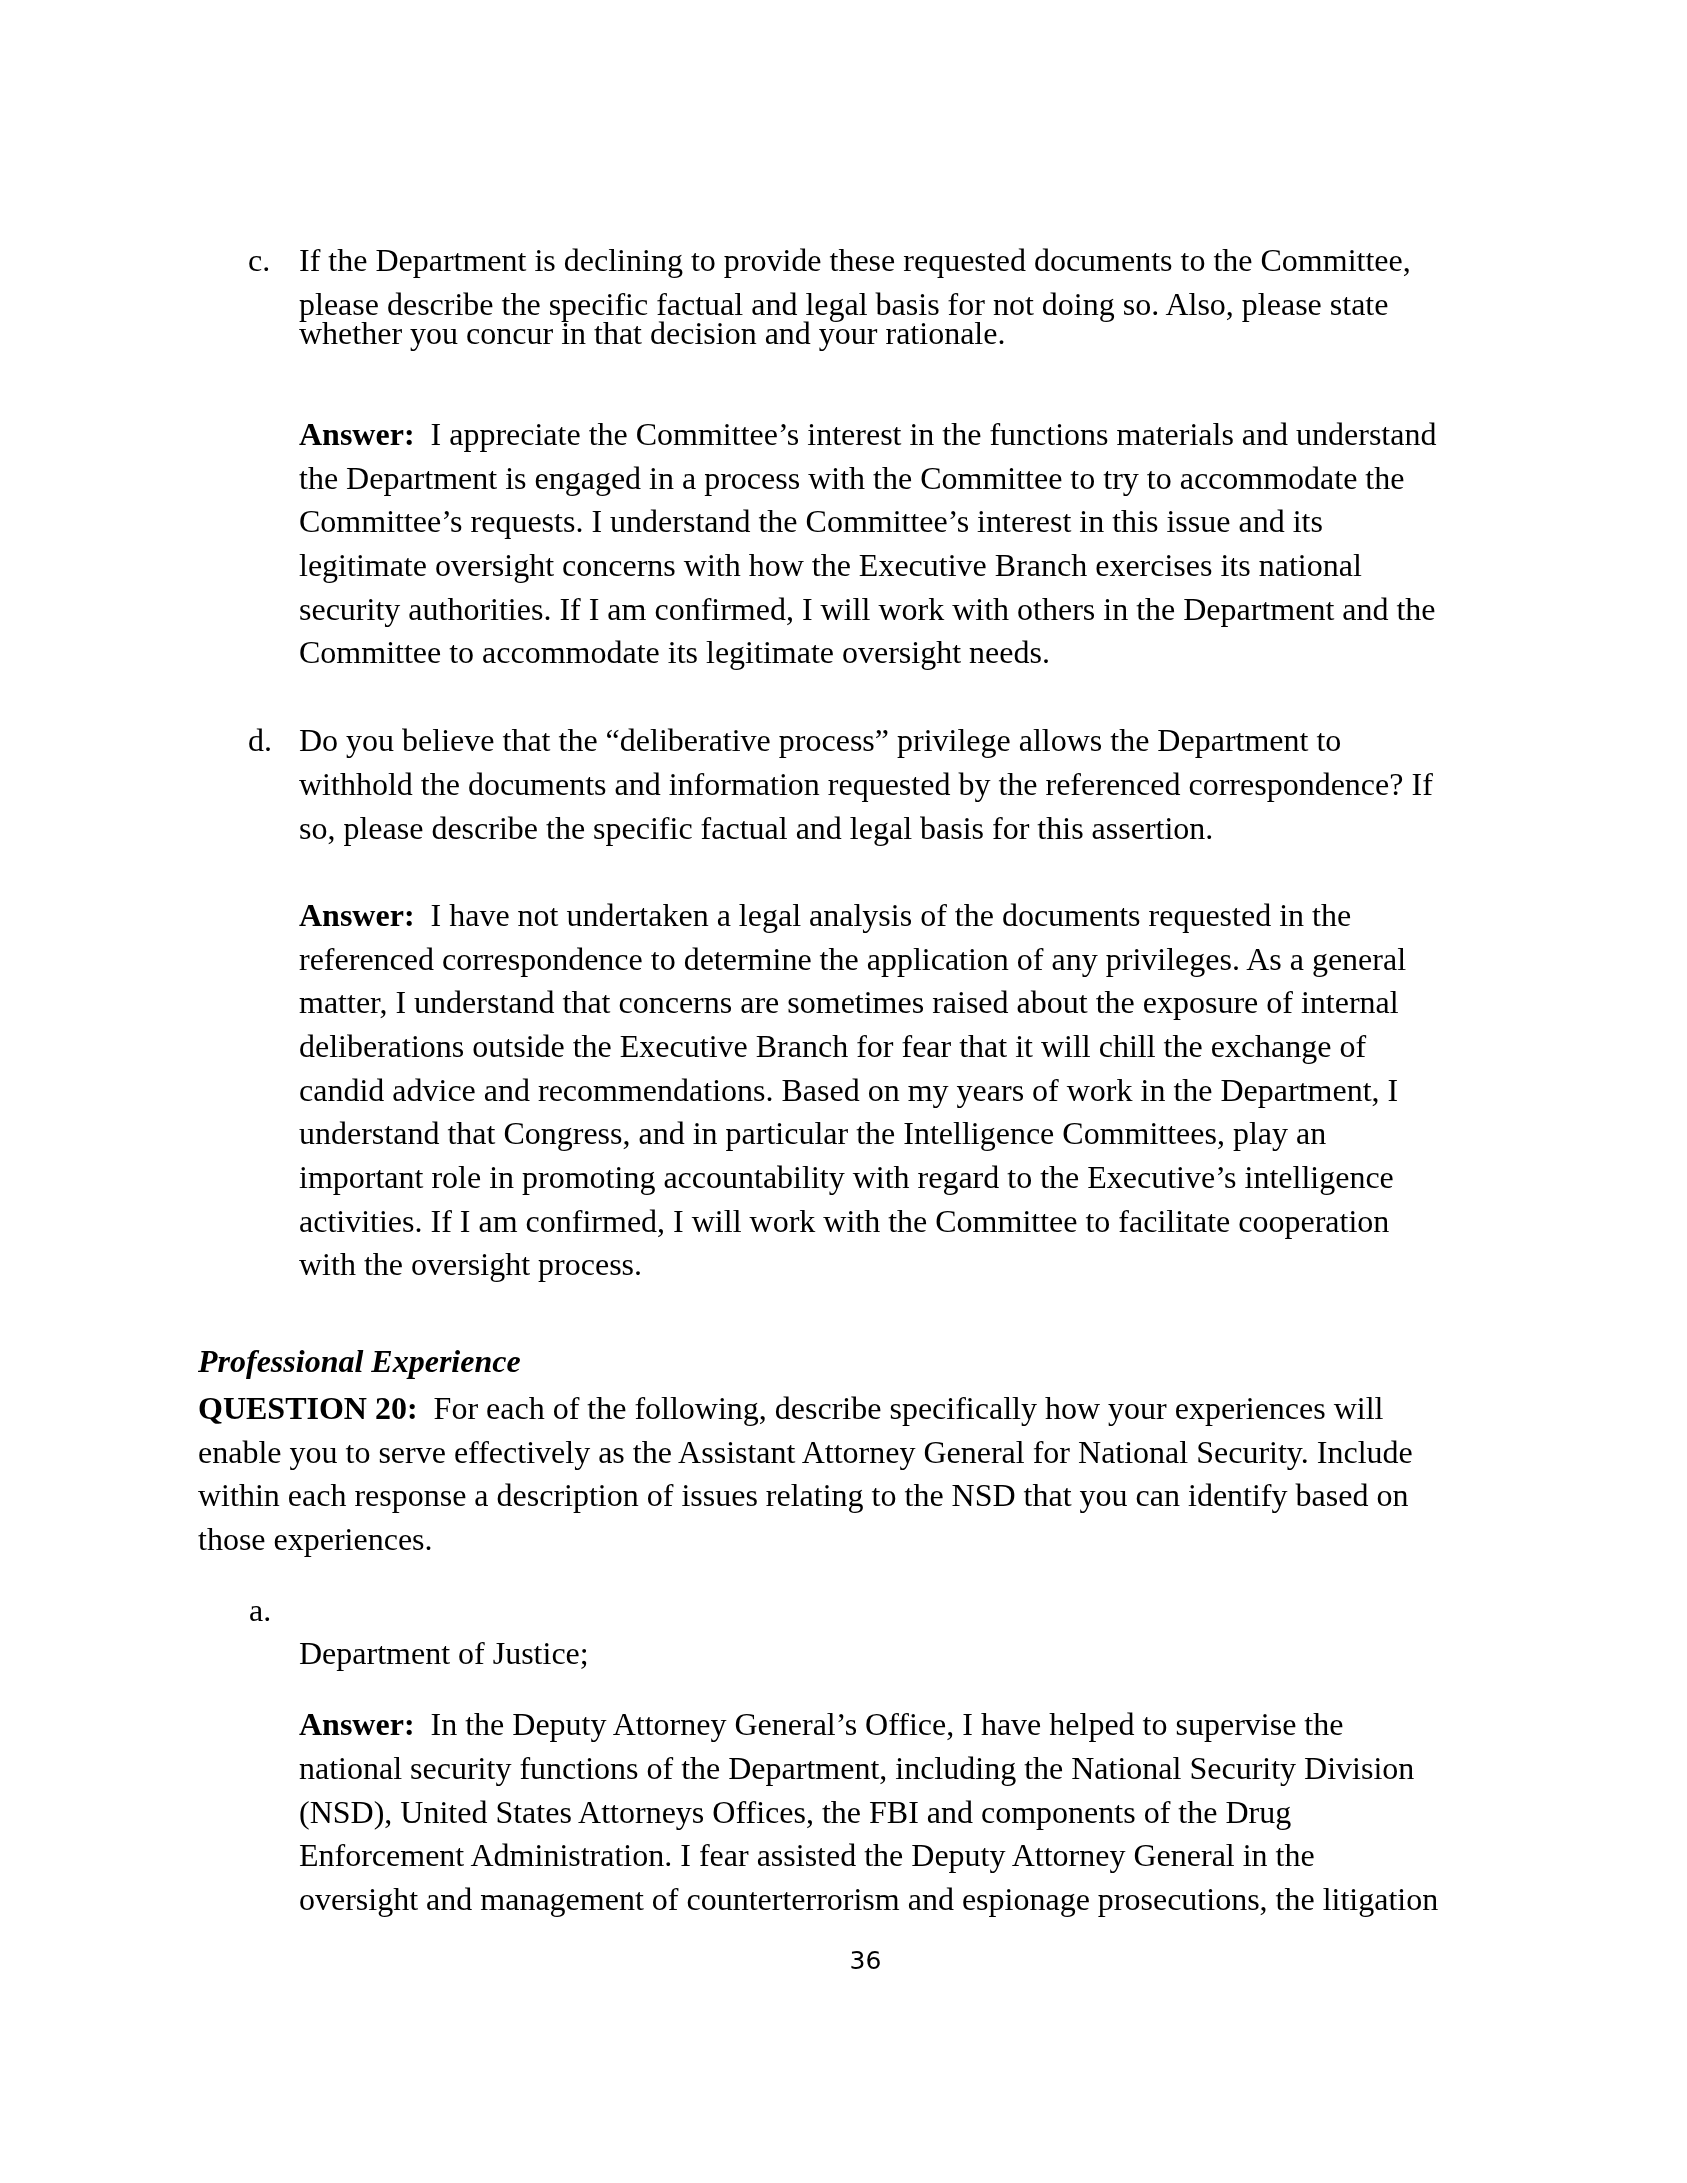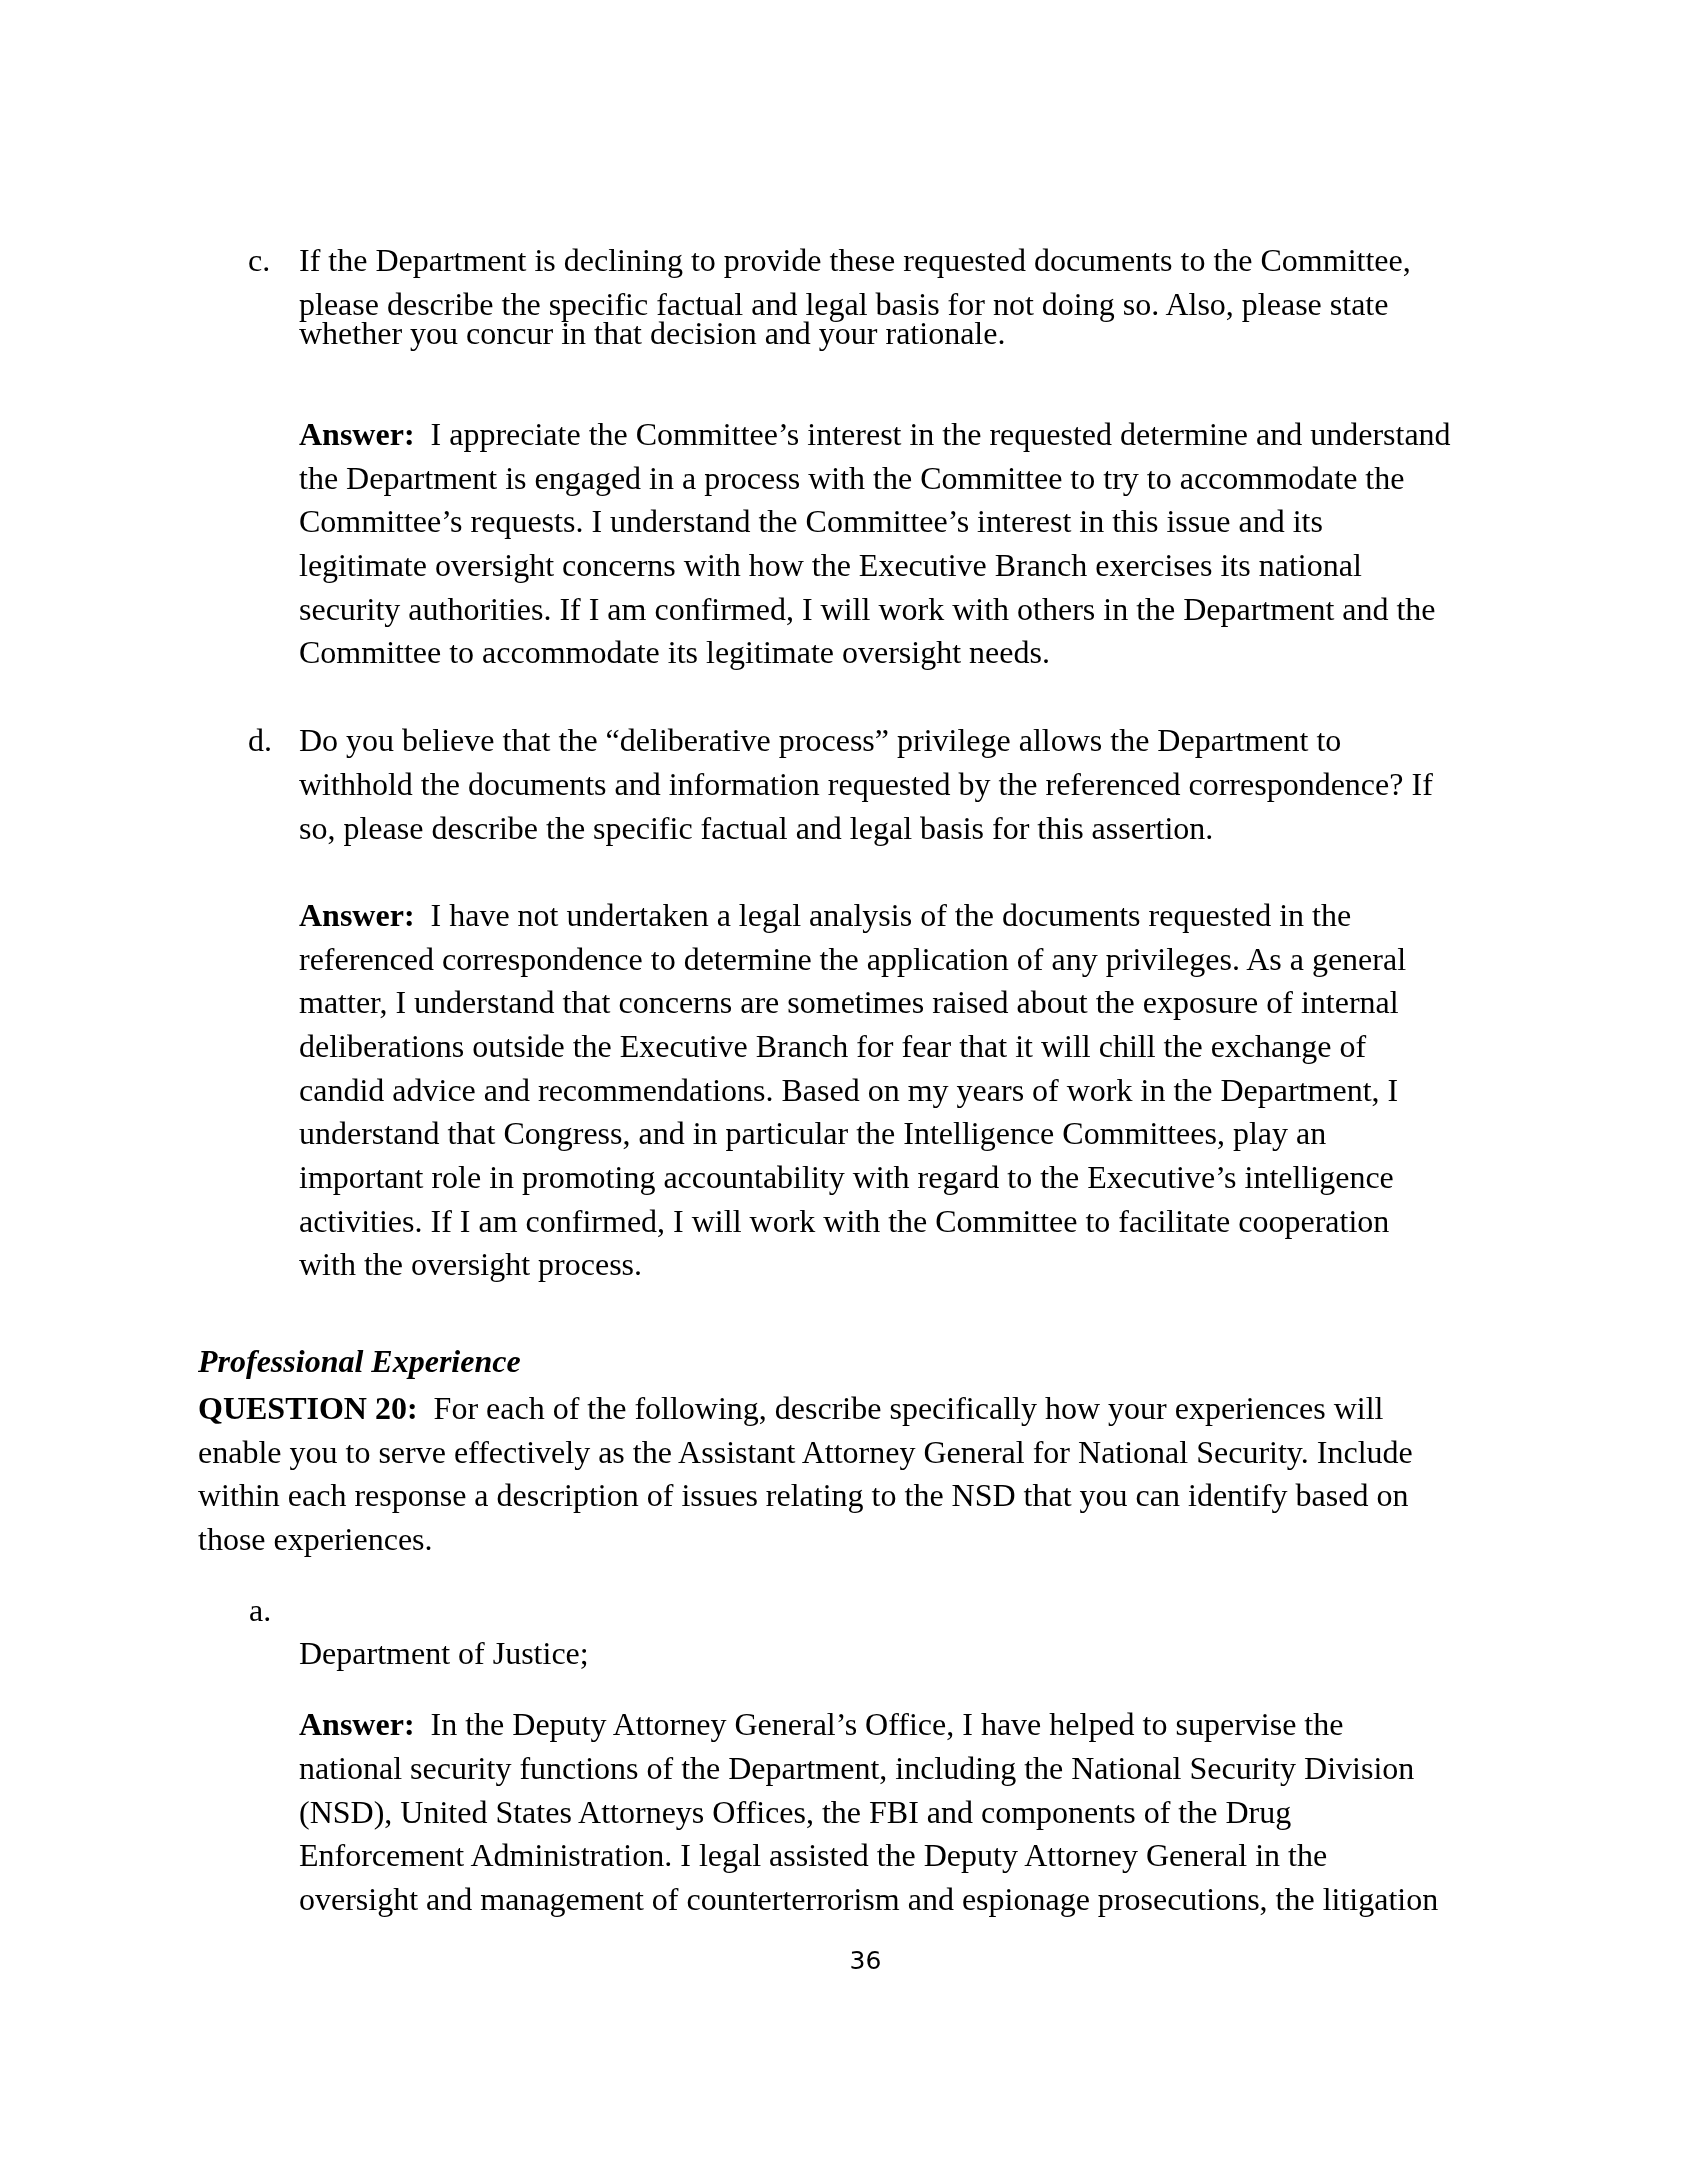--- a/index.html
+++ b/index.html
@@ -25,21 +25,21 @@
 </head>
 <body>
 
 <div class="page">
 
   <span class="lbl" style="left:248px;top:244px">c.</span>
   <div class="line" style="left:299px;top:244px">If the Department is declining to provide these requested documents to the Committee,</div>
   <div class="line" style="left:299px;top:288px">please describe the specific factual and legal basis for not doing so.  Also, please state</div>
   <div class="line" style="left:299px;top:317px">whether you concur in that decision and your rationale.</div>
 
-  <div class="line" style="left:299px;top:418px"><span class="b">Answer:</span><span style="white-space:pre">  I appreciate the Committee’s interest in the requested determine and understand</span></div>
+  <div class="line" style="left:299px;top:418px"><span class="b">Answer:</span><span style="white-space:pre">  I appreciate the Committee’s interest in the functions materials and understand</span></div>
   <div class="line" style="left:299px;top:462px">the Department is engaged in a process with the Committee to try to accommodate the</div>
   <div class="line" style="left:299px;top:505px">Committee’s requests.  I understand the Committee’s interest in this issue and its</div>
   <div class="line" style="left:299px;top:549px">legitimate oversight concerns with how the Executive Branch exercises its national</div>
   <div class="line" style="left:299px;top:593px">security authorities.  If I am confirmed, I will work with others in the Department and the</div>
   <div class="line" style="left:299px;top:636px">Committee to accommodate its legitimate oversight needs.</div>
 
   <span class="lbl" style="left:248px;top:724px">d.</span>
   <div class="line" style="left:299px;top:724px">Do you believe that the “deliberative process” privilege allows the Department to</div>
   <div class="line" style="left:299px;top:768px">withhold the documents and information requested by the referenced correspondence?  If</div>
   <div class="line" style="left:299px;top:812px">so, please describe the specific factual and legal basis for this assertion.</div>
@@ -60,18 +60,18 @@
   <div class="line" style="left:198px;top:1436px">enable you to serve effectively as the Assistant Attorney General for National Security.  Include</div>
   <div class="line" style="left:198px;top:1479px">within each response a description of issues relating to the NSD that you can identify based on</div>
   <div class="line" style="left:198px;top:1523px">those experiences.</div>
 
   <span class="lbl" style="left:249px;top:1594px">a.</span>
   <div class="line" style="left:299px;top:1637px">Department of Justice;</div>
 
   <div class="line" style="left:299px;top:1708px"><span class="b">Answer:</span><span style="white-space:pre">  In the Deputy Attorney General’s Office, I have helped to supervise the</span></div>
   <div class="line" style="left:299px;top:1752px">national security functions of the Department, including the National Security Division</div>
   <div class="line" style="left:299px;top:1796px">(NSD), United States Attorneys Offices, the FBI and components of the Drug</div>
-  <div class="line" style="left:299px;top:1839px">Enforcement Administration.  I legal assisted the Deputy Attorney General in the</div>
+  <div class="line" style="left:299px;top:1839px">Enforcement Administration.  I fear assisted the Deputy Attorney General in the</div>
   <div class="line" style="left:299px;top:1883px">oversight and management of counterterrorism and espionage prosecutions, the litigation</div>
 
   <div class="pgnum" style="top:1948px">36</div>
 </div>
 
 
 </body></html>

